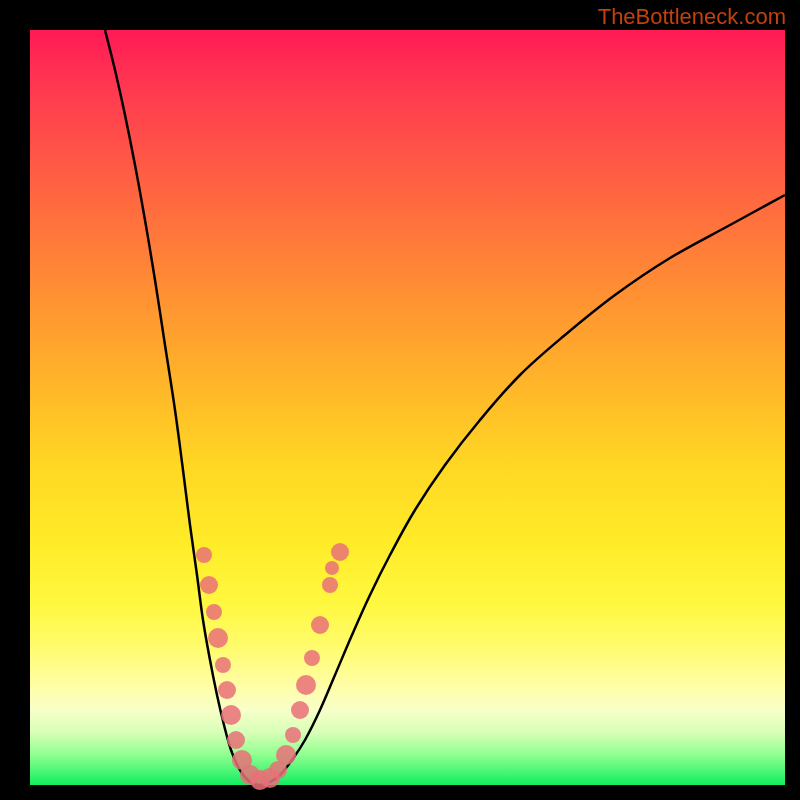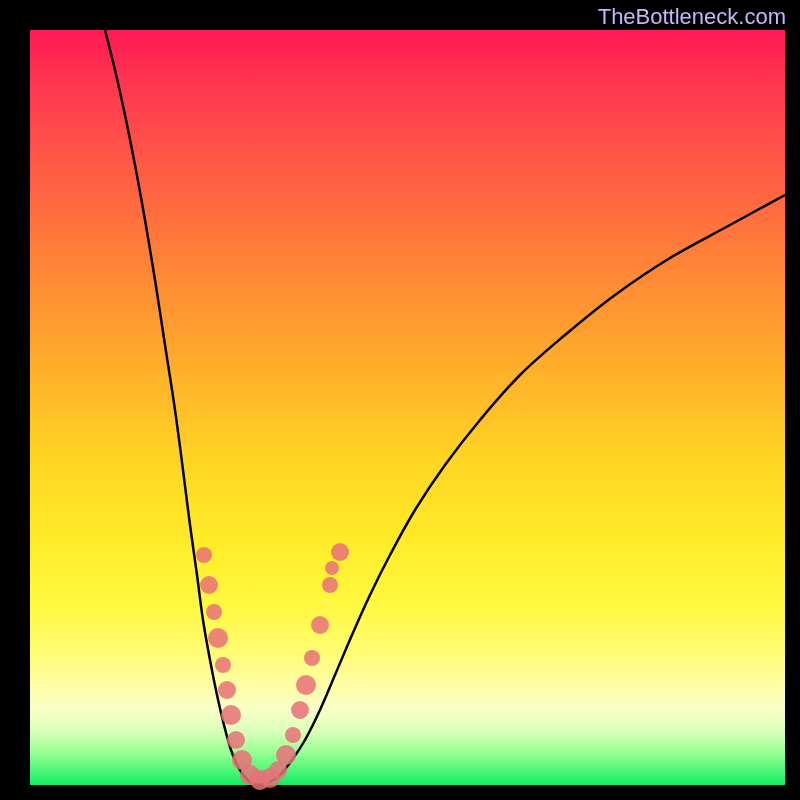--- a/index.html
+++ b/index.html
@@ -7,21 +7,21 @@
       width: 800px;
       height: 800px;
       background: #000;
       position: relative;
       font-family: Arial, sans-serif;
     }
     .watermark {
       position: absolute;
       top: 4px;
       right: 14px;
-      color: #c4b5fd;
+      color: #c2410c;
       font-size: 22px;
       font-weight: 500;
       z-index: 10;
     }
     .plot-area {
       position: absolute;
       left: 30px;
       top: 30px;
       width: 755px;
       height: 755px;

